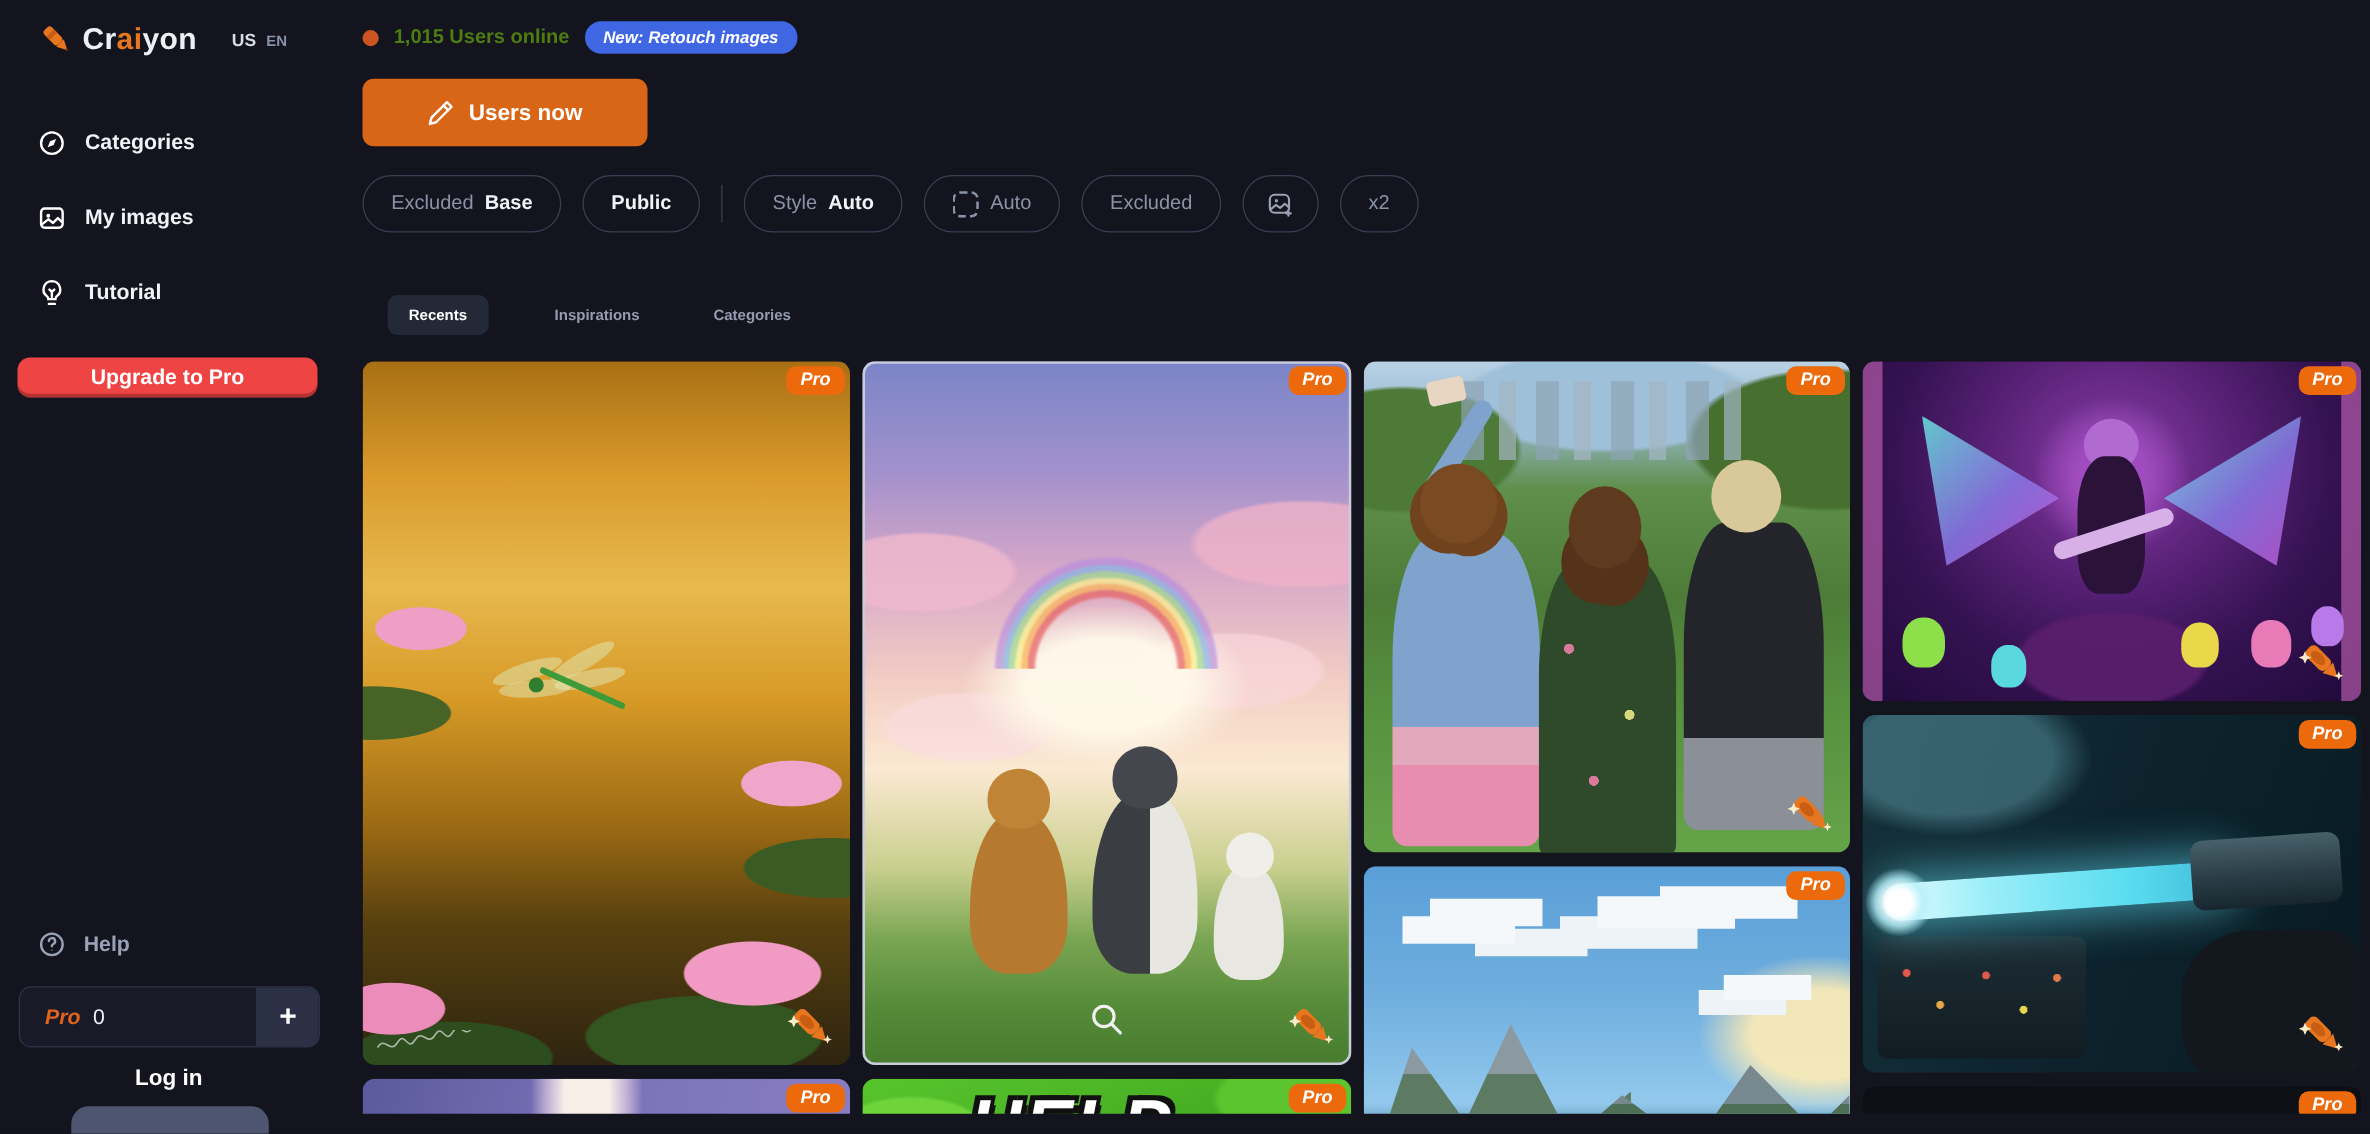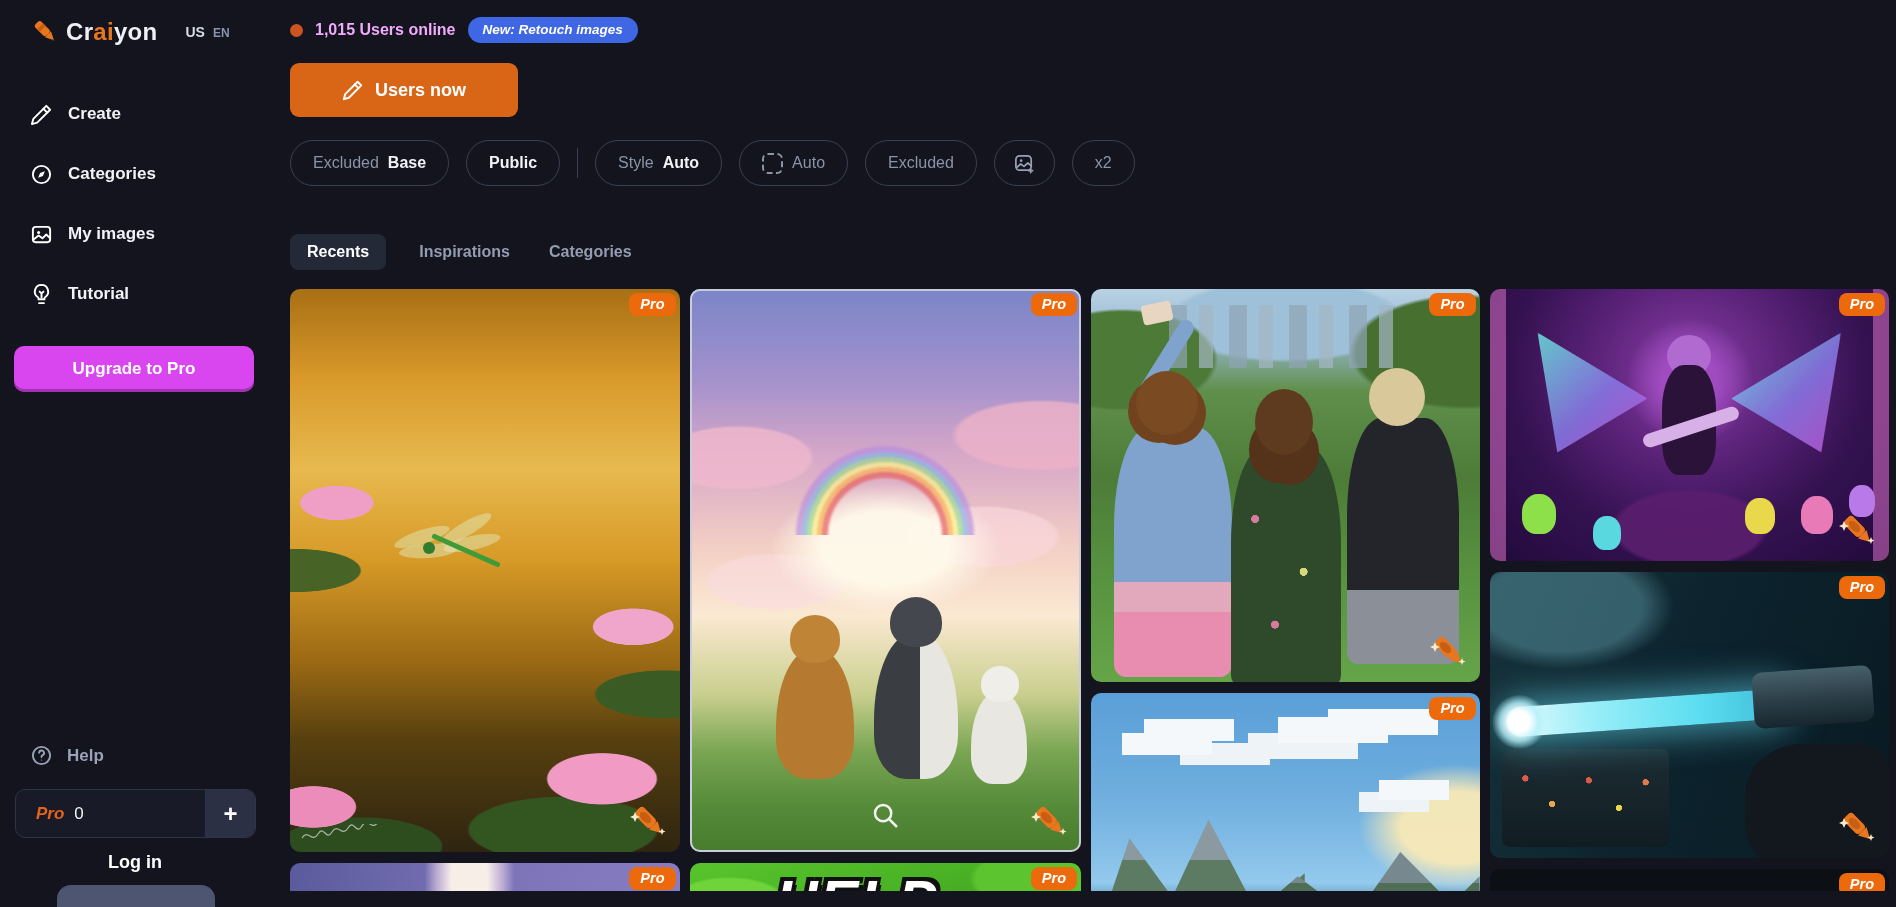--- a/index.html
+++ b/index.html
@@ -17,22 +17,22 @@
   .logo-text { font-size:24px; font-weight:bold; letter-spacing:.3px; }
   .logo-text .ai { color:#e8761f; }
   .locale { margin-left:22px; display:flex; align-items:baseline; gap:8px; }
   .locale .us { font-size:14px; color:#d8dce8; font-weight:bold; }
   .locale .en { font-size:12px; color:#8a93ad; font-weight:bold; }
   .nav { margin-top:34px; }
   .nav-item { display:flex; align-items:center; gap:15px; height:60px; cursor:pointer; }
   .nav-item svg { width:23px; height:23px; flex-shrink:0; }
   .nav-item .lbl { font-size:17px; font-weight:bold; color:#f2f3f8; }
   .upgrade-btn {
-    margin:22px 28px 0 -16px; width:240px; height:46px;
-    background:#d946ef; border:none; border-radius:10px;
+    margin:22px 28px 0 -16px; width:240px; height:32px;
+    background:#ef4444; border:none; border-radius:10px;
     box-shadow:0 3px 0 #a84c12 inset; box-shadow:inset 0 -3px 0 rgba(0,0,0,.25);
     color:#fff; font-size:17px; font-weight:bold; cursor:pointer;
     font-family:"Liberation Sans", sans-serif;
   }
   .sidebar-bottom { position:absolute; left:0; bottom:0; width:284px; padding:0 28px 0 30px; }
   .help-row { display:flex; align-items:center; gap:14px; color:#9aa2b8; margin-bottom:22px; cursor:pointer; }
   .help-row svg { width:23px; height:23px; }
   .help-row .lbl { font-size:17px; font-weight:bold; }
   .credits-box {
     margin-left:-15px; width:241px; height:49px; background:#181b27;
@@ -48,21 +48,21 @@
   }
   .login { text-align:center; width:226px; margin:14px 0 0 -8px; font-size:18px; font-weight:bold; color:#fff; cursor:pointer; }
   .signup-stub {
     margin:12px 0 0 27px; width:158px; height:22px;
     background:#4e5570; border-radius:14px 14px 0 0;
   }
   
   .main { flex:1; padding:16px 7px 0 6px; min-width:0; }
   .status-row { display:flex; align-items:center; gap:12px; height:28px; }
   .status-dot { width:13px; height:13px; border-radius:50%; background:#cc5420; }
-  .status-text { font-size:16px; font-weight:bold; color:#f0abfc; }
+  .status-text { font-size:16px; font-weight:bold; color:#4d7c0f; }
   .promo-badge {
     background:#3f66e3; color:#fff; font-size:13.5px; font-weight:bold; font-style:italic;
     padding:5px 15px 6px; border-radius:14px; cursor:pointer;
   }
   .search-row { display:flex; margin-top:19px; gap:16px; }
   .search-bar {
     flex:1; height:54px; background:#272b3a; border-radius:12px;
     display:flex; align-items:center; padding:0 18px 0 20px;
   }
   .search-bar input {
@@ -84,21 +84,21 @@
     display:flex; align-items:center; gap:9px; padding:0 22px;
     font-size:16px; color:#8b93a7; cursor:pointer; background:transparent;
     font-family:"Liberation Sans", sans-serif; white-space:nowrap;
   }
   .pill b { color:#f2f3f8; font-weight:bold; }
   .pill-divider { width:1px; height:30px; background:#3a4054; }
   .dashed-sq { width:21px; height:21px; border:2px dashed #8b93a7; border-radius:6px; }
   .pill svg { width:23px; height:23px; color:#9aa1b5; }
   .pill.icon-only { padding:0 18px; }
   .tabs-row { display:flex; align-items:center; gap:27px; margin-top:46px; height:40px; }
-  .tab { font-size:16px; color:#949cb0; font-weight:bold; cursor:pointer; padding:9px 6px; border-radius:8px; }
+  .tab { font-size:12px; color:#949cb0; font-weight:bold; cursor:pointer; padding:9px 6px; border-radius:8px;margin-left:20px; }
   .tab.active { background:#242938; color:#fff; padding:9px 17px; }
   
   .grid { display:flex; gap:10px; margin-top:17px; height:602px; overflow:hidden; }
   .gcol { display:flex; flex-direction:column; gap:11px; }
   .gcol1 { width:393px; } .gcol2 { width:395px; } .gcol3 { width:392px; } .gcol4 { width:403px; }
   .tile { position:relative; border-radius:10px; overflow:hidden; flex-shrink:0; cursor:pointer; }
   .tile.selected { outline:2px solid #c9ccdb; outline-offset:-2px; }
   .pro-badge {
     position:absolute; top:4px; right:4px; z-index:5;
     background:#ed6a0c; color:#fff; font-style:italic; font-weight:bold; font-size:14.5px;
@@ -266,27 +266,20 @@
       </g>
     </svg>
     <div class="logo-text"><span>Cr</span><span class="ai">ai</span><span>yon</span></div>
     <div class="locale">
       <span class="us">US</span>
       <span class="en">EN</span>
     </div>
   </div>
 
   <nav class="nav">
-    <div class="nav-item">
-      <svg viewBox="0 0 24 24" fill="none" stroke="#fff" stroke-width="2" stroke-linecap="round" stroke-linejoin="round">
-          <path d="M17 3l4 4L7.5 20.5 2 22l1.5-5.5L17 3z"></path>
-          <path d="M14 6l4 4"></path>
-        </svg>
-      <span class="lbl">Create</span>
-    </div>
     <div class="nav-item">
       <svg viewBox="0 0 24 24" fill="none" stroke="#fff" stroke-width="2">
           <circle cx="12" cy="12" r="9"></circle>
           <path d="M15.5 8.5l-2 5-5 2 2-5z" fill="#fff" stroke="none"></path>
         </svg>
       <span class="lbl">Categories</span>
     </div>
     <div class="nav-item">
       <svg viewBox="0 0 24 24" fill="none" stroke="#fff" stroke-width="2" stroke-linecap="round" stroke-linejoin="round">
           <rect x="3" y="4" width="18" height="16" rx="3"></rect>

